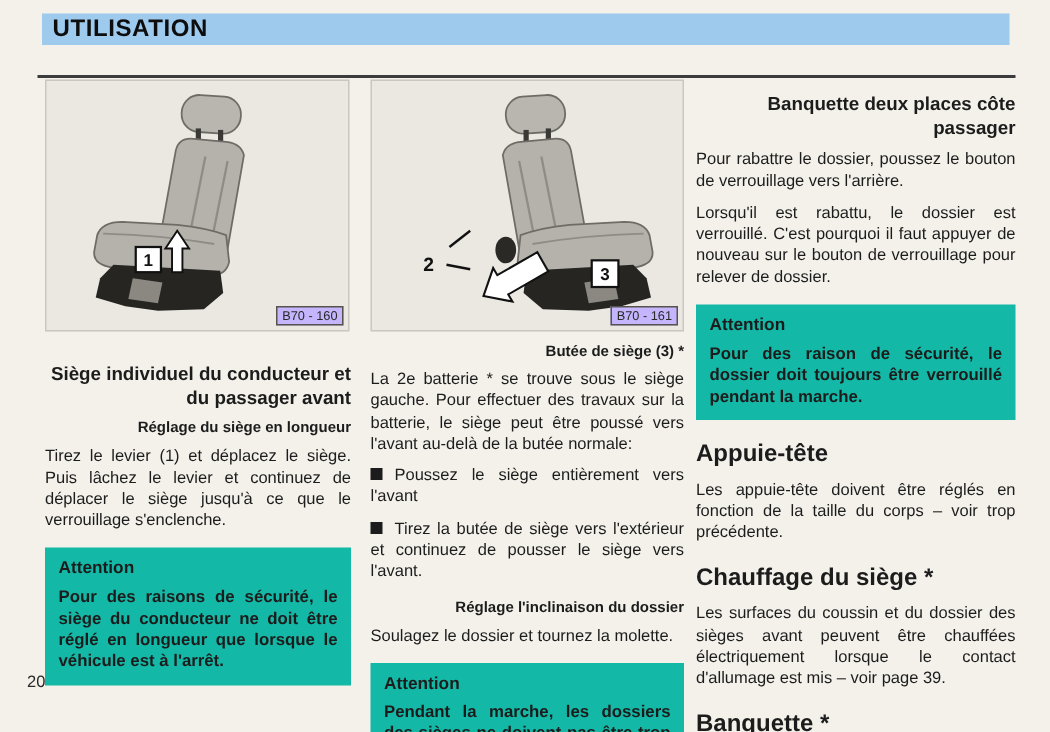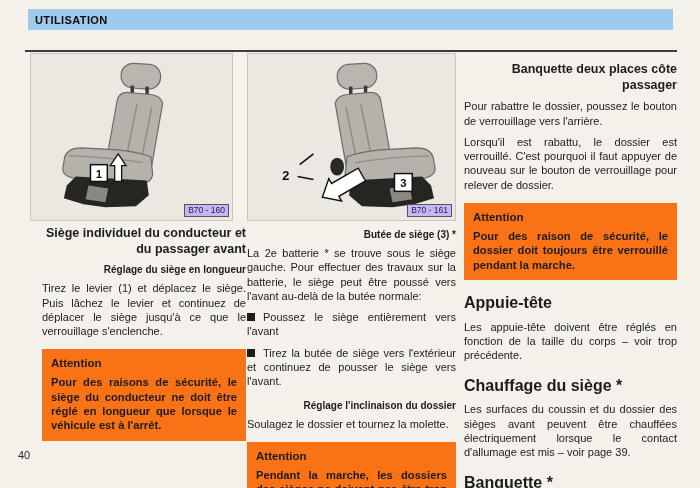--- a/index.html
+++ b/index.html
@@ -6,48 +6,48 @@
   html,body { background:#ffffff; }
   body { font-family: "Liberation Sans", "DejaVu Sans", sans-serif; }
   .page {
     position: relative; width: 700px; height: 488px;
     background: #f3f1ea; overflow: hidden; color:#1c1c1c;
   }
   .header-bar {
     position: absolute; left: 28px; top: 9px; width: 645px; height: 21px;
     background: #9ecaee; display: flex; align-items: center; padding-left: 7px;
   }
-  .header-bar span { font-weight: bold; font-size: 11px; letter-spacing: .4px; color:#0d0d0d; }
+  .header-bar span { font-weight: bold; font-size: 16px; letter-spacing: .4px; color:#0d0d0d; }
   .top-rule { position: absolute; left: 25px; top: 50px; width: 652px; height: 2px; background: #3c3c3c; }
 
   .fig {
     position: absolute; top: 53px; height: 168px;
     background: #eae8e1; border: 1px solid #c9c7c0;
   }
   .fig1 { left: 30px;  width: 203px; }
   .fig2 { left: 247px; width: 209px; }
   .fig svg { display:block; width:100%; height:100%; }
   .caption {
     position: absolute; right: 3px; bottom: 3px;
     border: 1px solid #55534e; background: #c4b5fd;
     font-size: 8.5px; line-height: 11px; padding: 0 3px; color: #2a2a28;
     font-family: "Liberation Sans", sans-serif;
   }
 
   .col { position: absolute; font-size: 11px; line-height: 1.3; text-align: justify; }
-  .col-left  { left: 30px;  top: 226px; width: 204px; margin-left: 12px; }
+  .col-left  { left: 30px;  top: 242px; width: 204px; }
   .col-mid   { left: 247px; top: 226px; width: 209px; }
   .col-right { left: 464px; top: 62px;  width: 213px; }
 
   .col-title { font-size: 12.5px; font-weight: bold; line-height: 1.25; margin: 0 0 6px 0; text-align: right; }
   .col-sub   { font-size: 10px; font-weight: bold; margin: 10px 0 5px 0; text-align: right; }
   .sec-title { font-size: 16px; font-weight: bold; margin: 13px 0 6px 0; text-align: left; }
   .col p { margin: 0 0 7px 0; }
 
-  .attention { background: #f97316; padding: 7px 9px 8px 9px; margin-top: 11px; }
+  .attention { background: #14b8a6; padding: 7px 9px 8px 9px; margin-top: 11px; }
   .attention-title { font-weight: bold; font-size: 11.5px; margin-bottom: 4px; }
   .attention-text  { font-weight: bold; font-size: 11.2px; line-height: 1.28; margin: 0 !important; text-align: justify; }
 
   .bullet { margin: 0 0 7px 0; }
   .square {
     display: inline-block; width: 8px; height: 8px;
     background: #1c1c1c; margin-right: 8px;
   }
 
   .page-number { position: absolute; left: 18px; top: 449px; font-size: 11px; color: #2a2a28; }
@@ -157,15 +157,15 @@
     </div>
     <h1 class="sec-title">Appuie-tête</h1>
     <p>Les appuie-tête doivent être réglés en fonction de la taille du corps – voir trop précédente.</p>
     <h1 class="sec-title">Chauffage du siège *</h1>
     <p>Les surfaces du coussin et du dossier des sièges avant peuvent être chauffées électriquement lorsque le contact d'allumage est mis – voir page 39.</p>
     <h1 class="sec-title">Banquette *</h1>
     <p>Les accoudoirs des sièges avant peuvent être basculés vers le haut lorsqu'ils ne sont pas utilisés.</p>
 
   </div>
 
-  <div class="page-number">40</div>
+  <div class="page-number">20</div>
 
 </div>
 
 </body></html>

